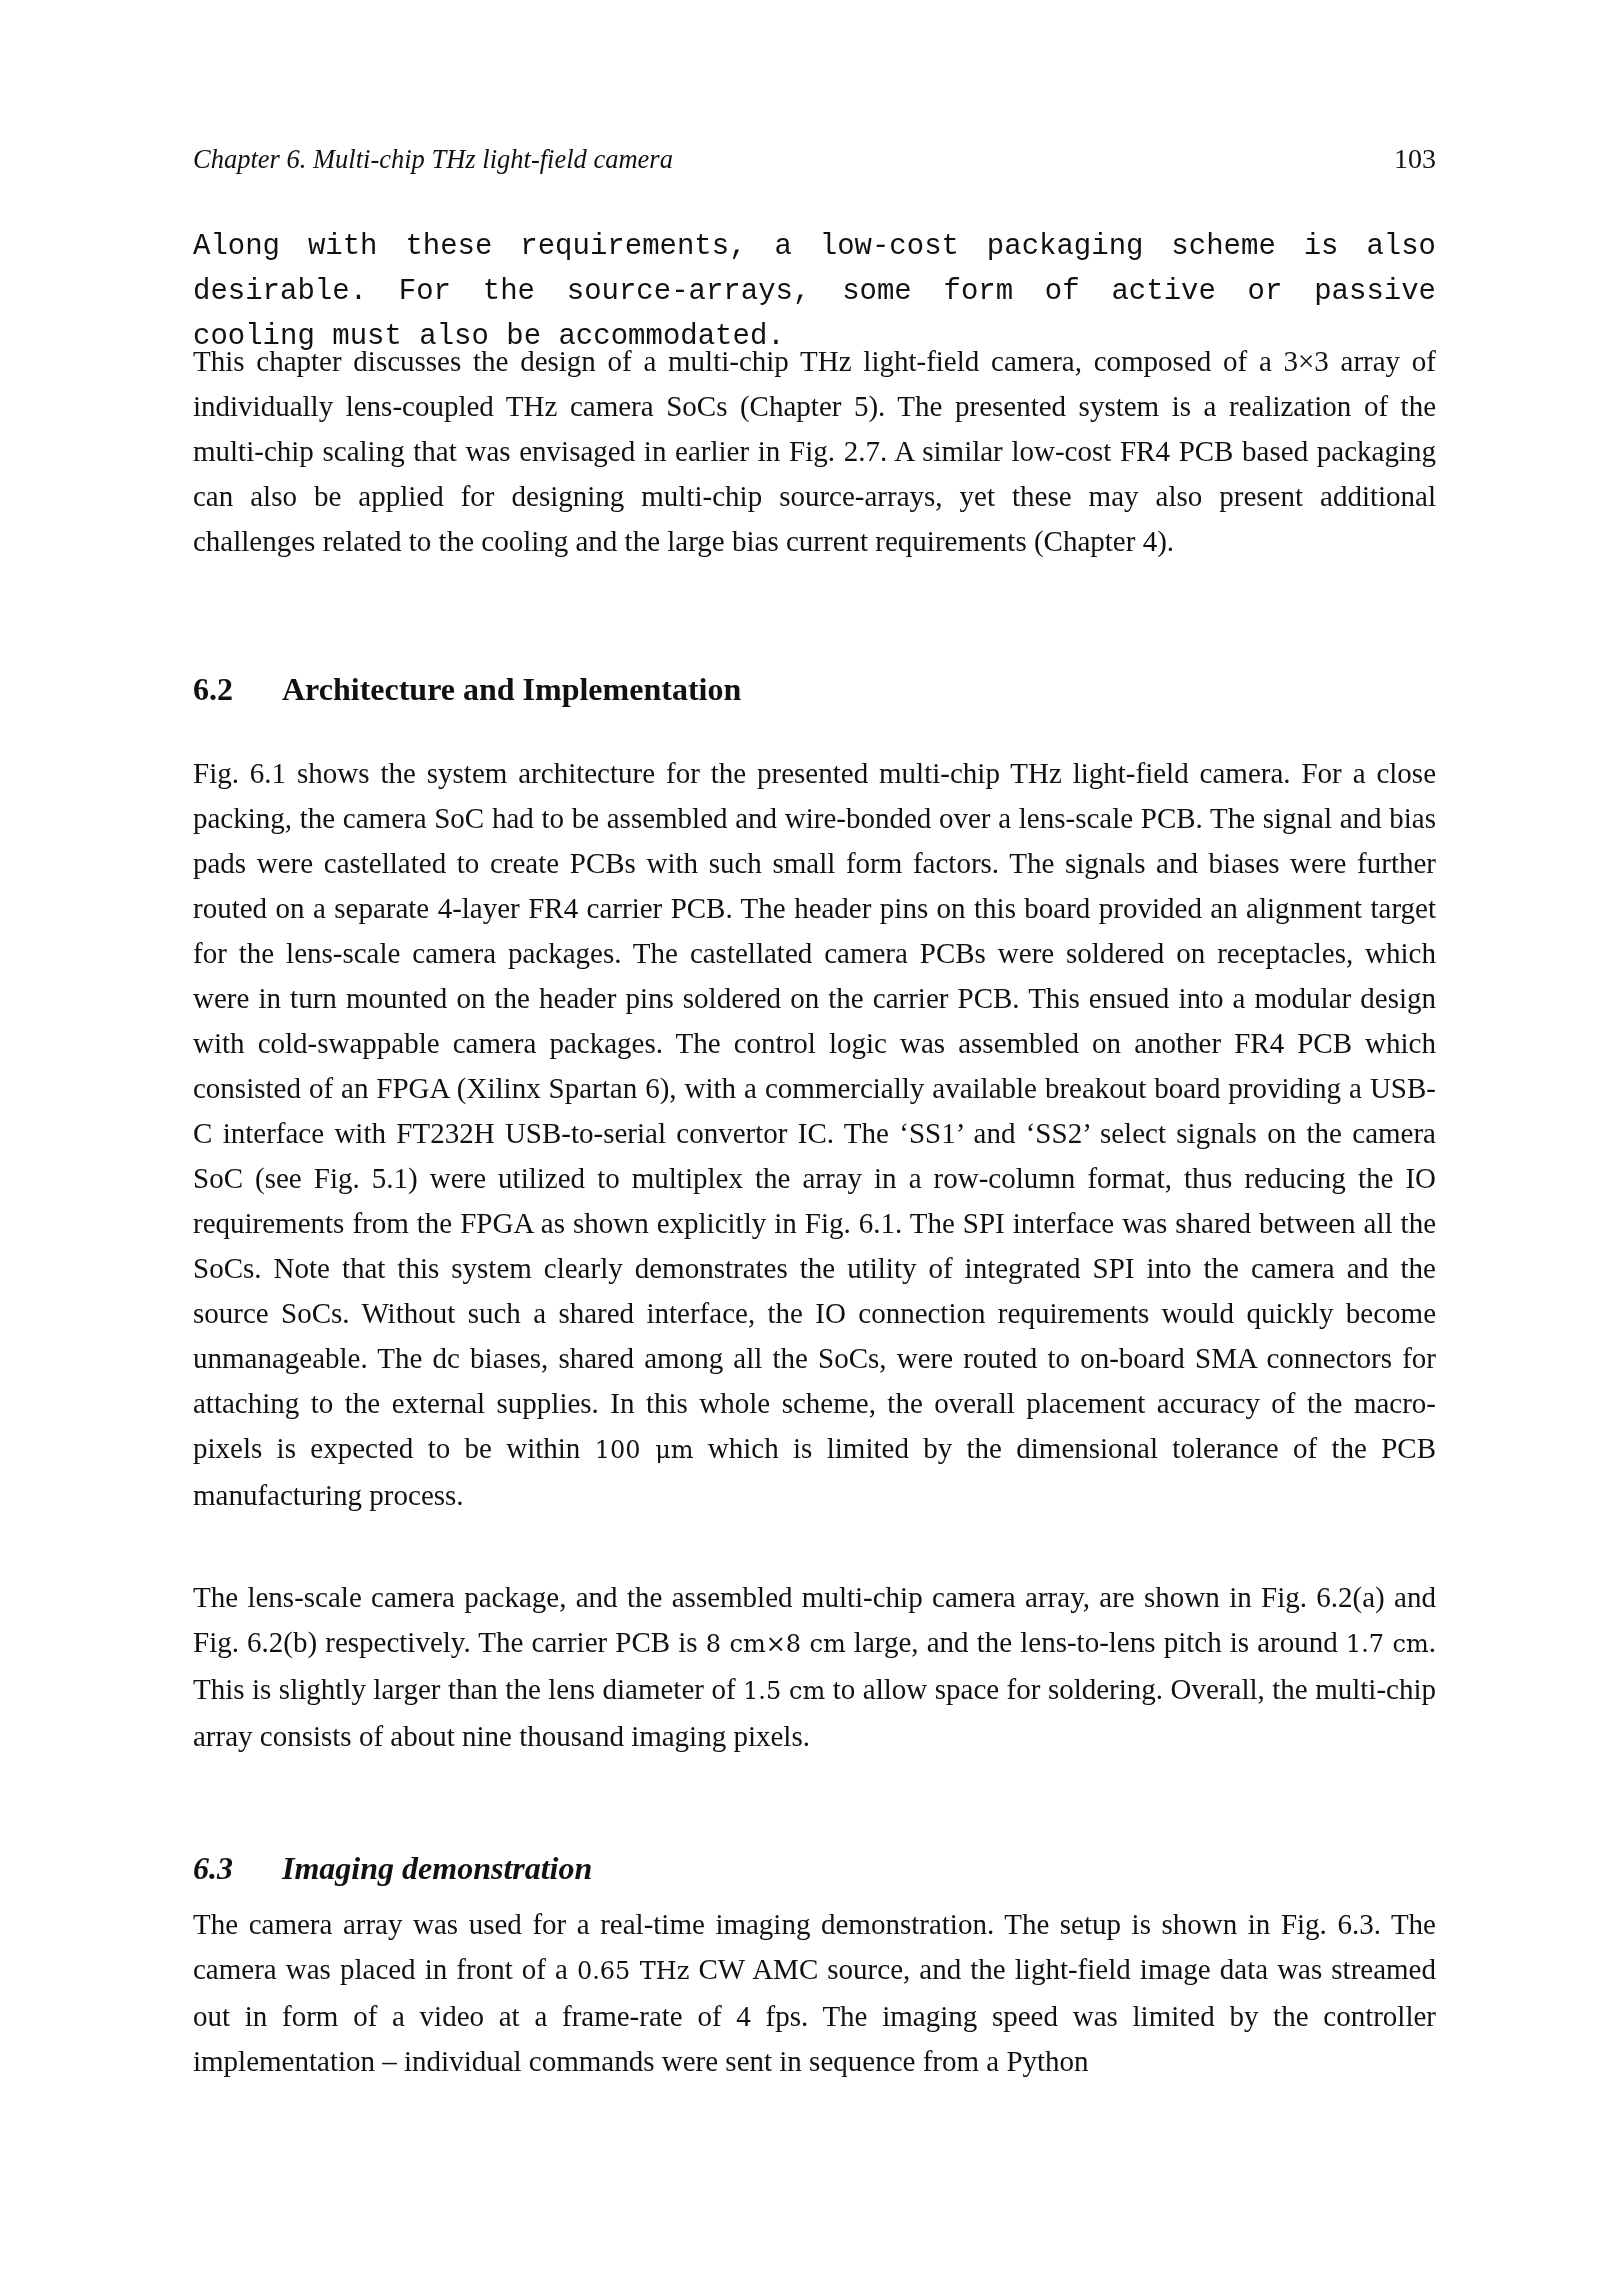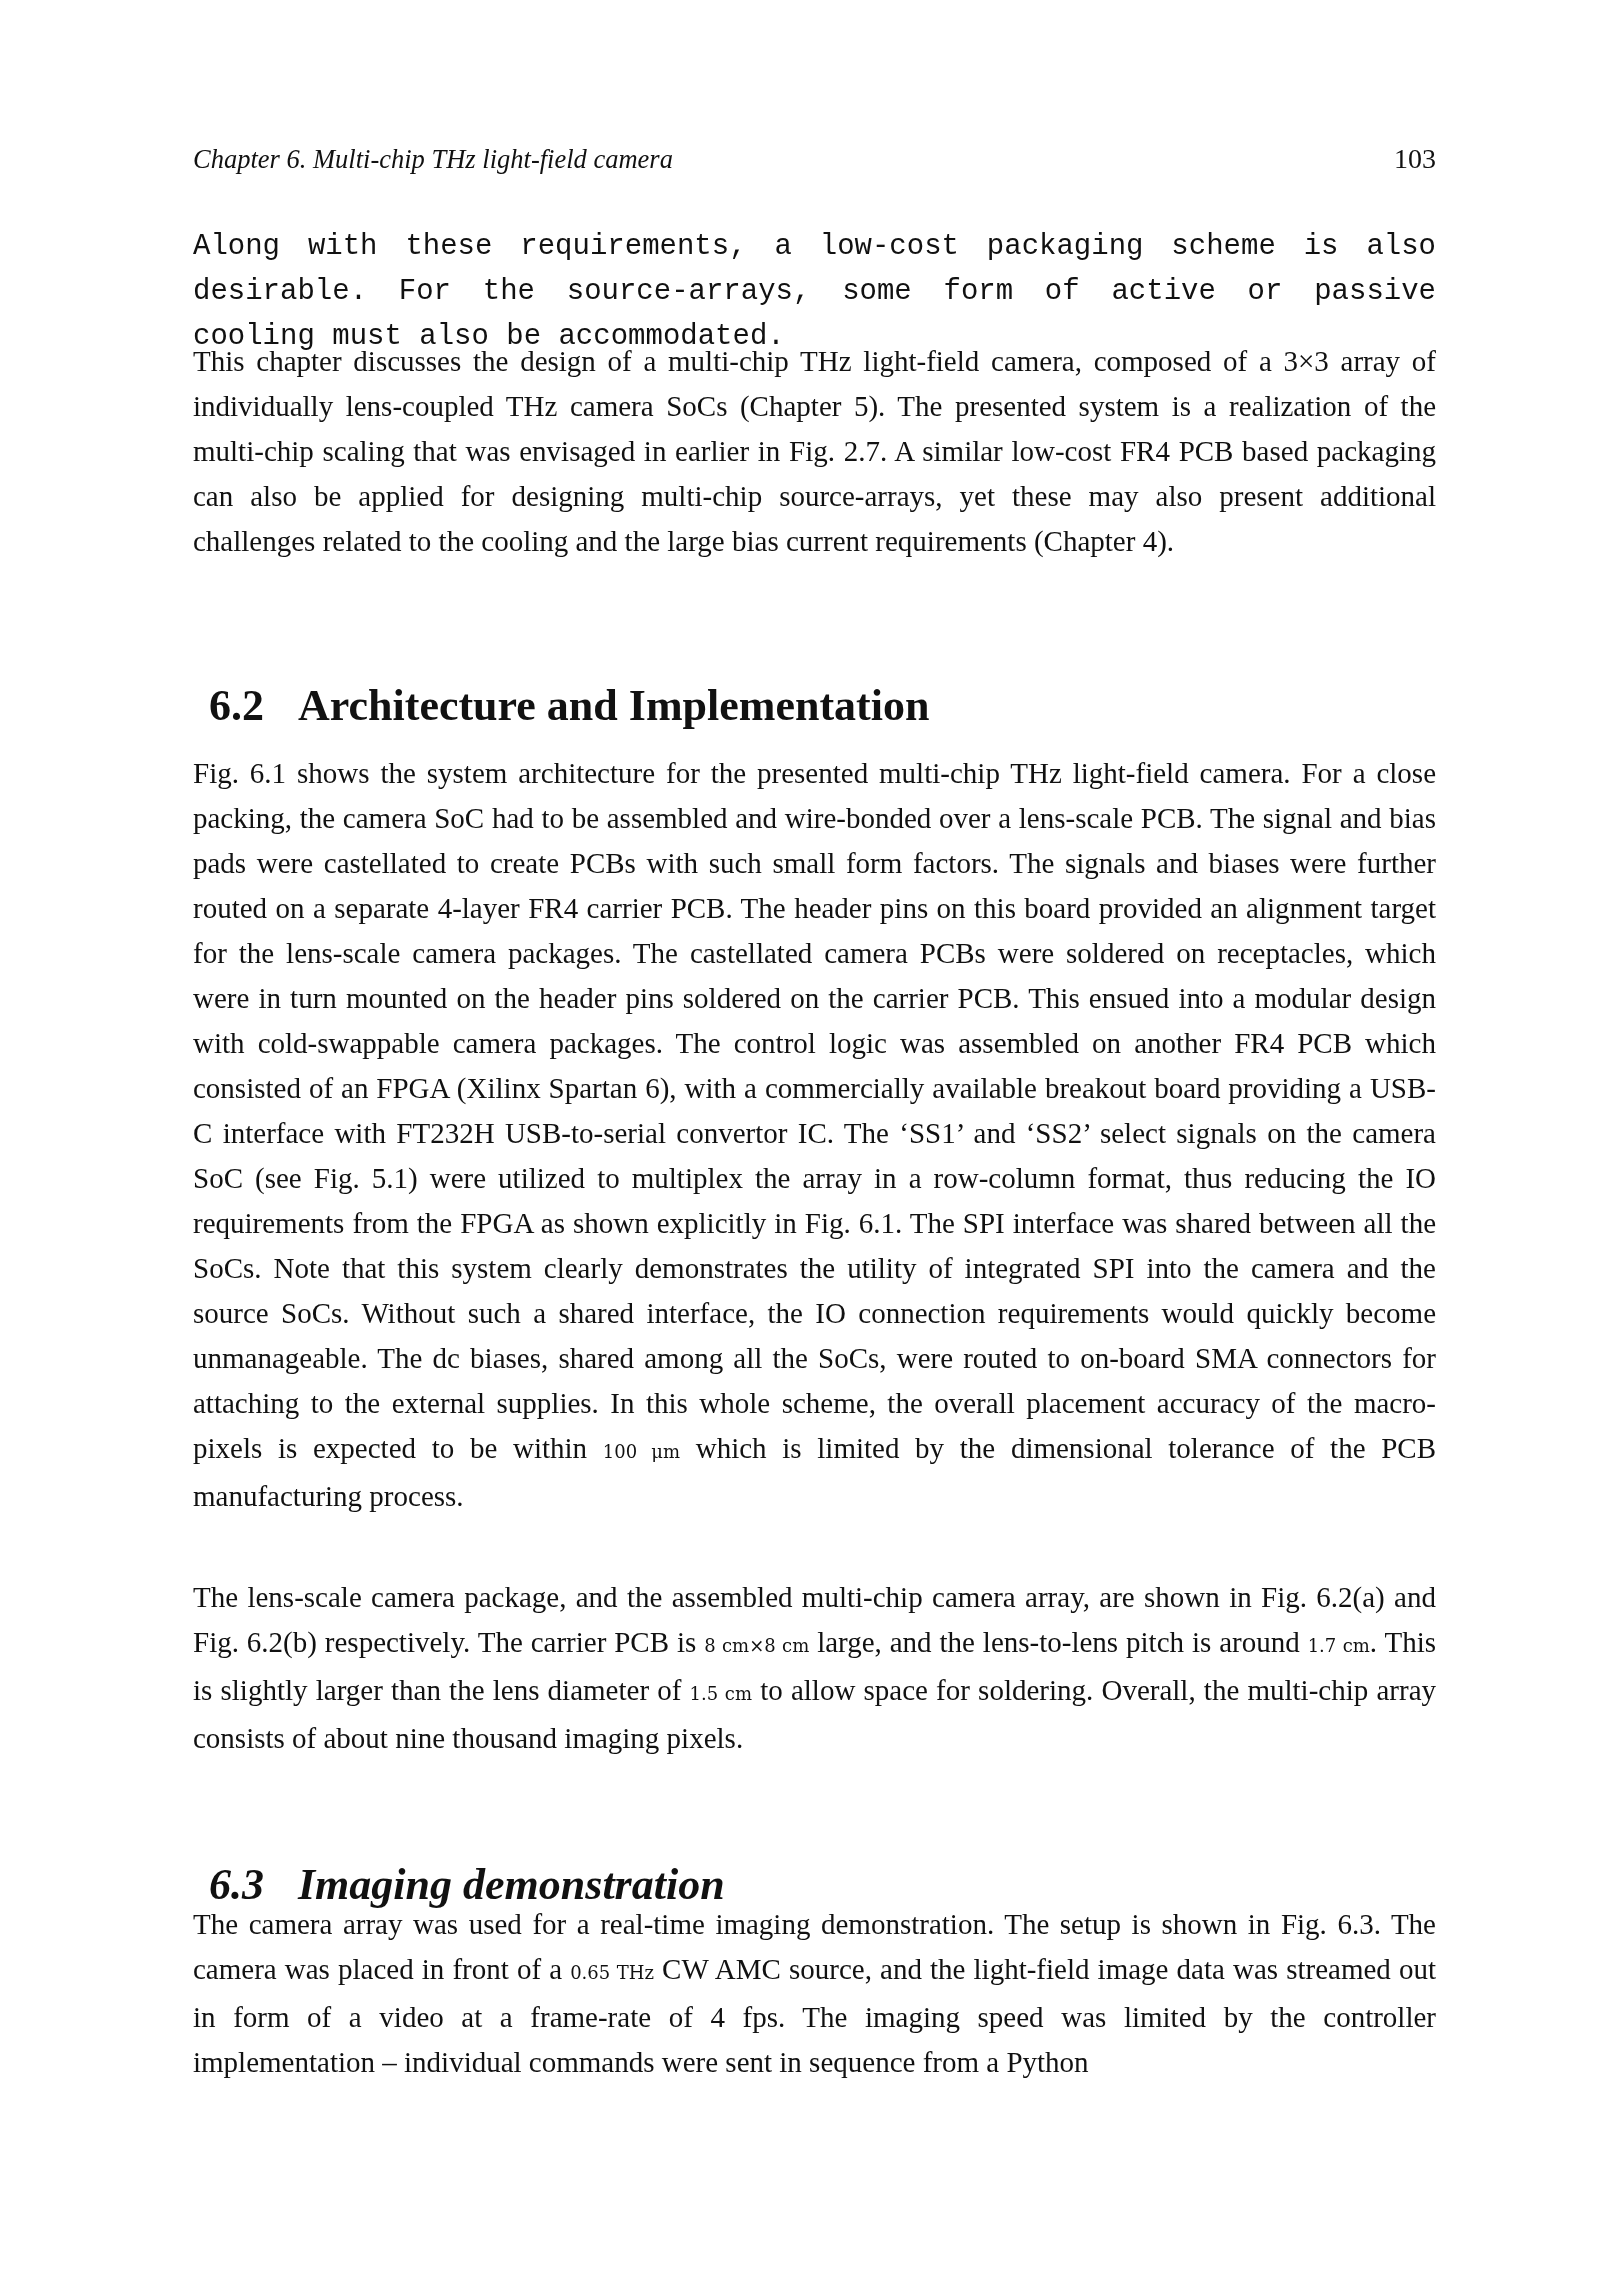--- a/index.html
+++ b/index.html
@@ -45,32 +45,32 @@
       width: 1243px;
       font-size: 29px;
       line-height: 45px;
       text-align: justify;
       margin: 0;
     }
     .section-heading {
       position: absolute;
       left: 0;
       width: 1243px;
-      font-size: 44px;
+      font-size: 32px;
       font-weight: bold;
-      margin: 16px;
+      margin: 0;
       line-height: 49px;
     }
     .section-heading .num {
       display: inline-block;
       width: 89px;
     }
     .math {
       font-family: "DejaVu Serif", serif;
-      font-size: 18px;
+      font-size: 24px;
     }
   </style>
 </head>
 <body>
 
 <div class="page">
 
   <div class="running-header">
     <span class="chapter-title">Chapter 6. Multi-chip THz light-field camera</span>
     <span class="page-number">103</span>

